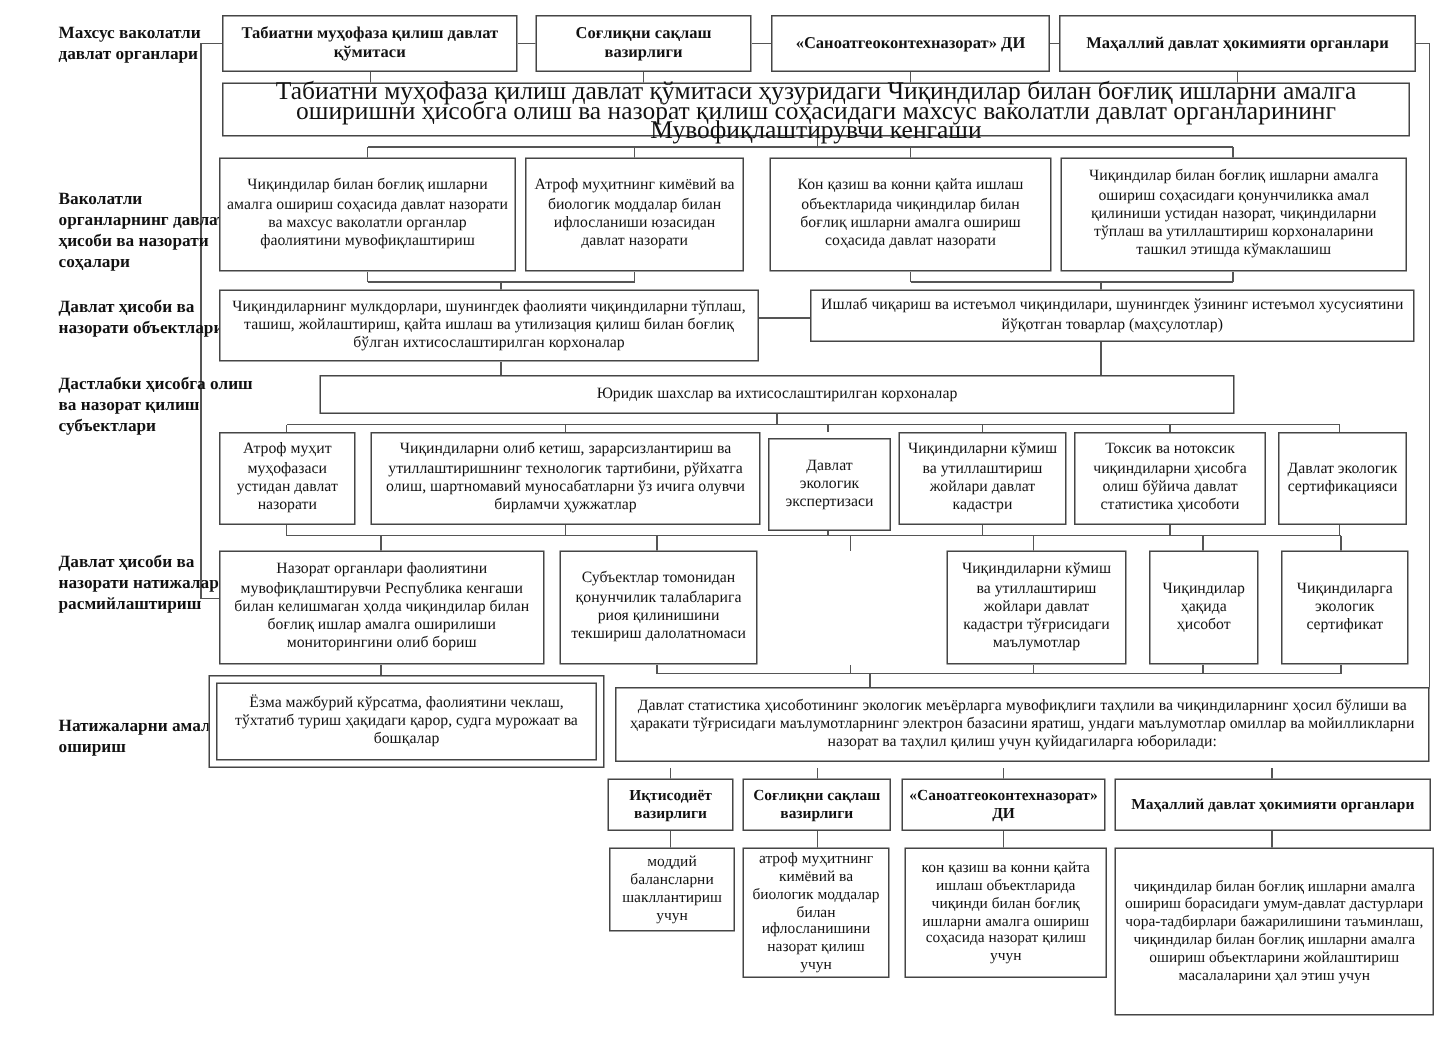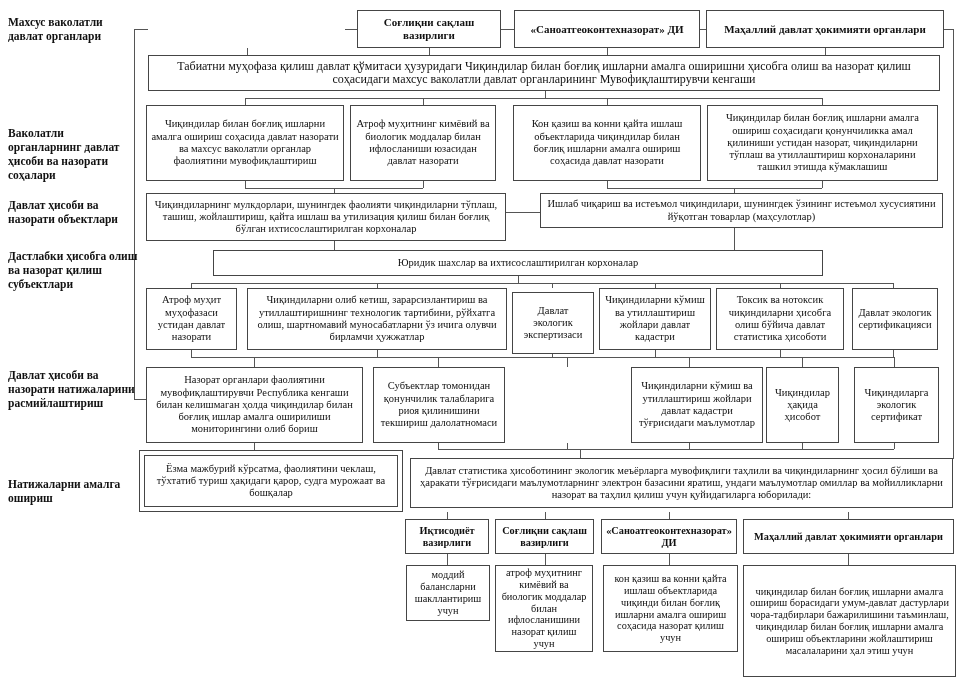--- a/index.html
+++ b/index.html
@@ -11,20 +11,21 @@
   #wires{position:absolute;left:0;top:0;width:962px;height:691px;}
   .box{
     position:absolute;box-sizing:border-box;border:1px solid #454545;background:#fff;
     display:flex;align-items:center;justify-content:center;text-align:center;
     font-size:10.5px;line-height:12.3px;padding:2px 4px;
   }
   .bold{font-weight:bold;font-size:11px;line-height:13px;}
   .rowlabel{
     position:absolute;width:130px;font-weight:bold;font-size:11.5px;line-height:14px;
     text-align:left;
+    margin-left:31px;
   }
   .inner{
     box-sizing:border-box;border:1px solid #454545;width:100%;height:100%;
     display:flex;align-items:center;justify-content:center;text-align:center;
     padding:2px 4px;
   }
   .dbl{padding:4px;}
   .small{font-size:10.3px;line-height:11.8px;}
 </style>
 </head>
@@ -49,46 +50,47 @@
     <path d="M447,554 V565 M545,554 V565 M669,554 V565 M848,554 V565"></path>
   </svg>
 
   <div class="rowlabel" style="left:8px;top:15px">Махсус ваколатли давлат органлари</div>
   <div class="rowlabel" style="left:8px;top:126px">Ваколатли органларнинг давлат ҳисоби ва назорати соҳалари</div>
   <div class="rowlabel" style="left:8px;top:198px">Давлат ҳисоби ва назорати объектлари</div>
   <div class="rowlabel" style="left:8px;top:249px">Дастлабки ҳисобга олиш ва назорат қилиш субъектлари</div>
   <div class="rowlabel" style="left:8px;top:368px">Давлат ҳисоби ва назорати натижаларини расмийлаштириш</div>
   <div class="rowlabel" style="left:8px;top:477px">Натижаларни амалга ошириш</div>
 
+  <div class="box bold" style="left:148px;top:10px;width:197px;height:38px">Табиатни муҳофаза қилиш давлат қўмитаси</div>
   <div class="box bold" style="left:357px;top:10px;width:144px;height:38px">Соғлиқни сақлаш вазирлиги</div>
   <div class="box bold" style="left:514px;top:10px;width:186px;height:38px">«Саноатгеоконтехназорат» ДИ</div>
   <div class="box bold" style="left:706px;top:10px;width:238px;height:38px">Маҳаллий давлат ҳокимияти органлари</div>
 
-  <div class="box" style="left:148px;top:55px;width:792px;height:36px;font-size:12px;line-height:13px">Табиатни муҳофаза қилиш давлат қўмитаси ҳузуридаги Чиқиндилар билан боғлиқ ишларни амалга оширишни ҳисобга олиш ва назорат қилиш соҳасидаги махсус ваколатли давлат органларининг Мувофиқлаштирувчи кенгаши</div>
+  <div class="box" style="left:148px;top:55px;width:792px;height:36px;font-size:17px;line-height:13px">Табиатни муҳофаза қилиш давлат қўмитаси ҳузуридаги Чиқиндилар билан боғлиқ ишларни амалга оширишни ҳисобга олиш ва назорат қилиш соҳасидаги махсус ваколатли давлат органларининг Мувофиқлаштирувчи кенгаши</div>
 
   <div class="box" style="left:146px;top:105px;width:198px;height:76px">Чиқиндилар билан боғлиқ ишларни амалга ошириш соҳасида давлат назорати ва махсус ваколатли органлар фаолиятини мувофиқлаштириш</div>
   <div class="box" style="left:350px;top:105px;width:146px;height:76px">Атроф муҳитнинг кимёвий ва биологик моддалар билан ифлосланиши юзасидан давлат назорати</div>
   <div class="box" style="left:513px;top:105px;width:188px;height:76px">Кон қазиш ва конни қайта ишлаш объектларида чиқиндилар билан боғлиқ ишларни амалга ошириш соҳасида давлат назорати</div>
   <div class="box" style="left:707px;top:105px;width:231px;height:76px">Чиқиндилар билан боғлиқ ишларни амалга ошириш соҳасидаги қонунчиликка амал қилиниши устидан назорат, чиқиндиларни тўплаш ва утиллаштириш корхоналарини ташкил этишда кўмаклашиш</div>
 
   <div class="box" style="left:146px;top:193px;width:360px;height:48px">Чиқиндиларнинг мулкдорлари, шунингдек фаолияти чиқиндиларни тўплаш, ташиш, жойлаштириш, қайта ишлаш ва утилизация қилиш билан боғлиқ бўлган ихтисослаштирилган корхоналар</div>
   <div class="box" style="left:540px;top:193px;width:403px;height:35px">Ишлаб чиқариш ва истеъмол чиқиндилари, шунингдек ўзининг истеъмол хусусиятини йўқотган товарлар (маҳсулотлар)</div>
 
   <div class="box" style="left:213px;top:250px;width:610px;height:26px">Юридик шахслар ва ихтисослаштирилган корхоналар</div>
 
   <div class="box" style="left:146px;top:288px;width:91px;height:62px">Атроф муҳит муҳофазаси устидан давлат назорати</div>
   <div class="box" style="left:247px;top:288px;width:260px;height:62px">Чиқиндиларни олиб кетиш, зарарсизлантириш ва утиллаштиришнинг технологик тартибини, рўйхатга олиш, шартномавий муносабатларни ўз ичига олувчи бирламчи ҳужжатлар</div>
   <div class="box" style="left:512px;top:292px;width:82px;height:62px">Давлат экологик экспертизаси</div>
   <div class="box" style="left:599px;top:288px;width:112px;height:62px">Чиқиндиларни кўмиш ва утиллаштириш жойлари давлат кадастри</div>
   <div class="box" style="left:716px;top:288px;width:128px;height:62px">Токсик ва нотоксик чиқиндиларни ҳисобга олиш бўйича давлат статистика ҳисоботи</div>
   <div class="box" style="left:852px;top:288px;width:86px;height:62px">Давлат экологик сертификацияси</div>
 
   <div class="box" style="left:146px;top:367px;width:217px;height:76px">Назорат органлари фаолиятини мувофиқлаштирувчи Республика кенгаши билан келишмаган ҳолда чиқиндилар билан боғлиқ ишлар амалга оширилиши мониторингини олиб бориш</div>
   <div class="box" style="left:373px;top:367px;width:132px;height:76px">Субъектлар томонидан қонунчилик талабларига риоя қилинишини текшириш далолатномаси</div>
-  <div class="box" style="left:631px;top:367px;width:132px;height:76px">Чиқиндиларни кўмиш ва утиллаштириш жойлари давлат кадастри тўғрисидаги маълумотлар</div>
+  <div class="box" style="left:631px;top:367px;width:120px;height:76px">Чиқиндиларни кўмиш ва утиллаштириш жойлари давлат кадастри тўғрисидаги маълумотлар</div>
   <div class="box" style="left:766px;top:367px;width:73px;height:76px">Чиқиндилар ҳақида ҳисобот</div>
   <div class="box" style="left:854px;top:367px;width:85px;height:76px">Чиқиндиларга экологик сертификат</div>
 
   <div class="box dbl" style="left:139px;top:450px;width:264px;height:62px">
     <div class="inner">Ёзма мажбурий кўрсатма, фаолиятини чеклаш, тўхтатиб туриш ҳақидаги қарор, судга мурожаат ва бошқалар</div>
   </div>
 
   <div class="box" style="left:410px;top:458px;width:543px;height:50px">Давлат статистика ҳисоботининг экологик меъёрларга мувофиқлиги таҳлили ва чиқиндиларнинг ҳосил бўлиши ва ҳаракати тўғрисидаги маълумотларнинг электрон базасини яратиш, ундаги маълумотлар омиллар ва мойилликларни назорат ва таҳлил қилиш учун қуйидагиларга юборилади:</div>
 
   <div class="box bold small" style="left:405px;top:519px;width:84px;height:35px;font-weight:bold">Иқтисодиёт вазирлиги</div>

